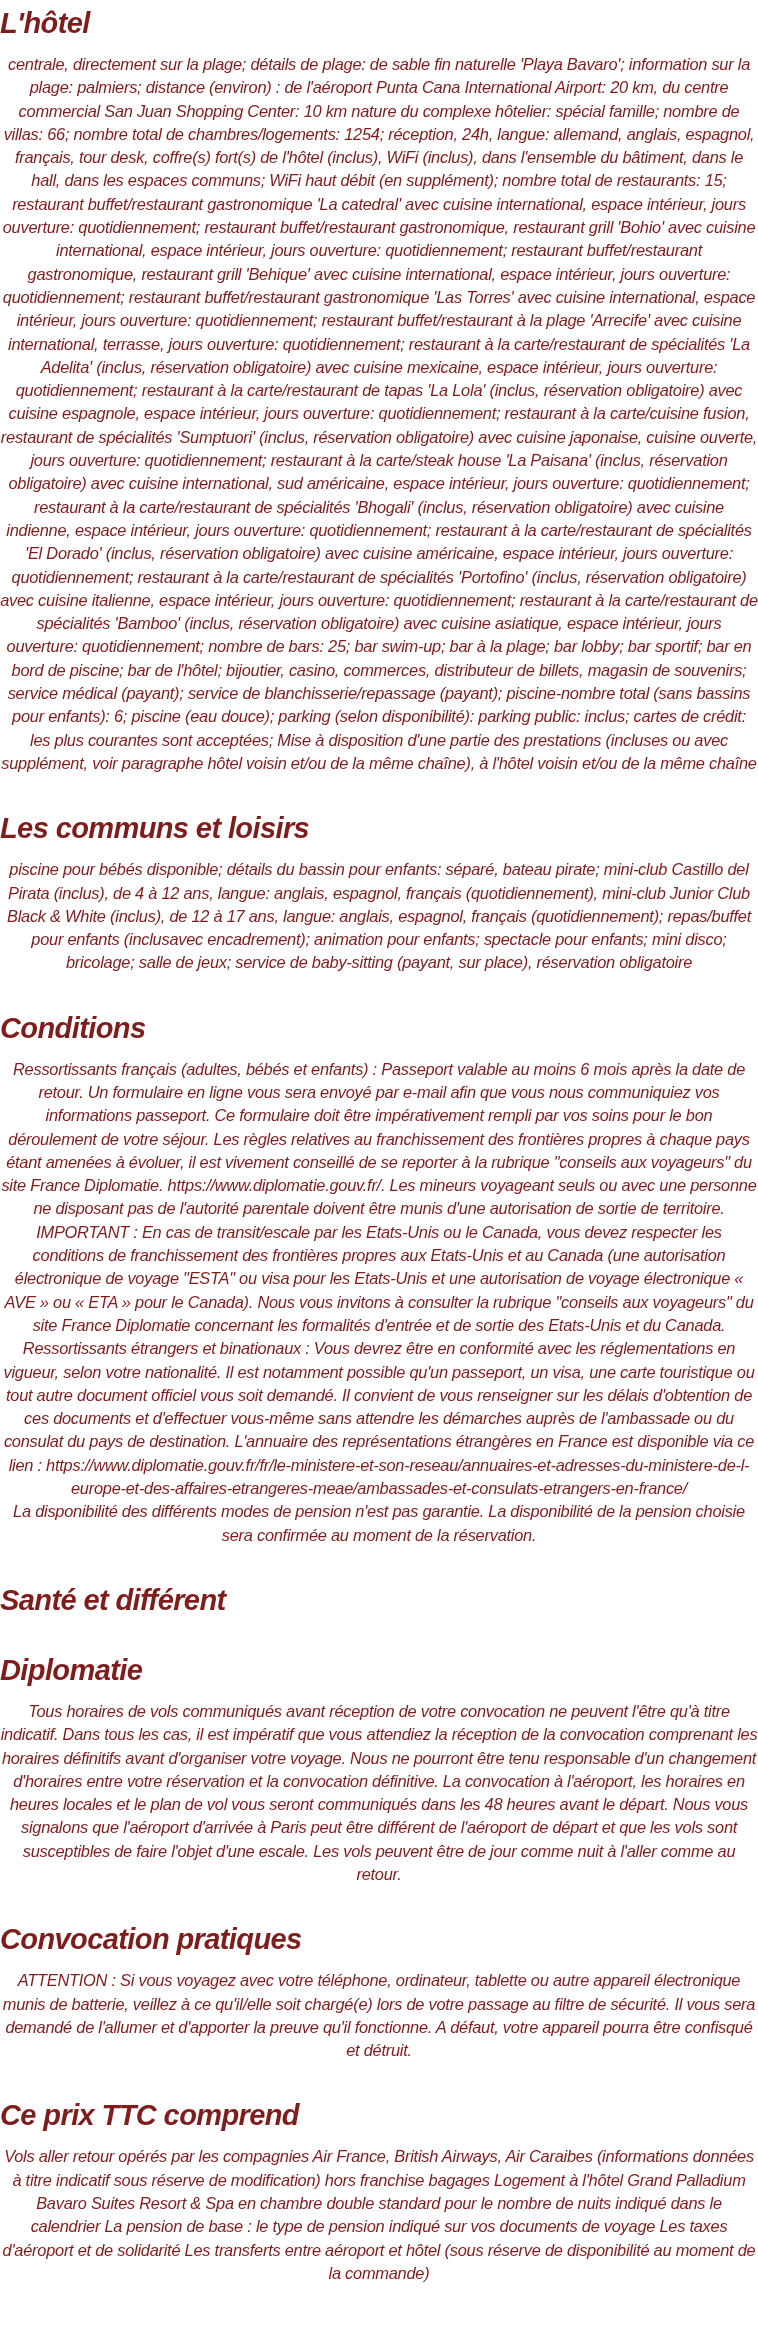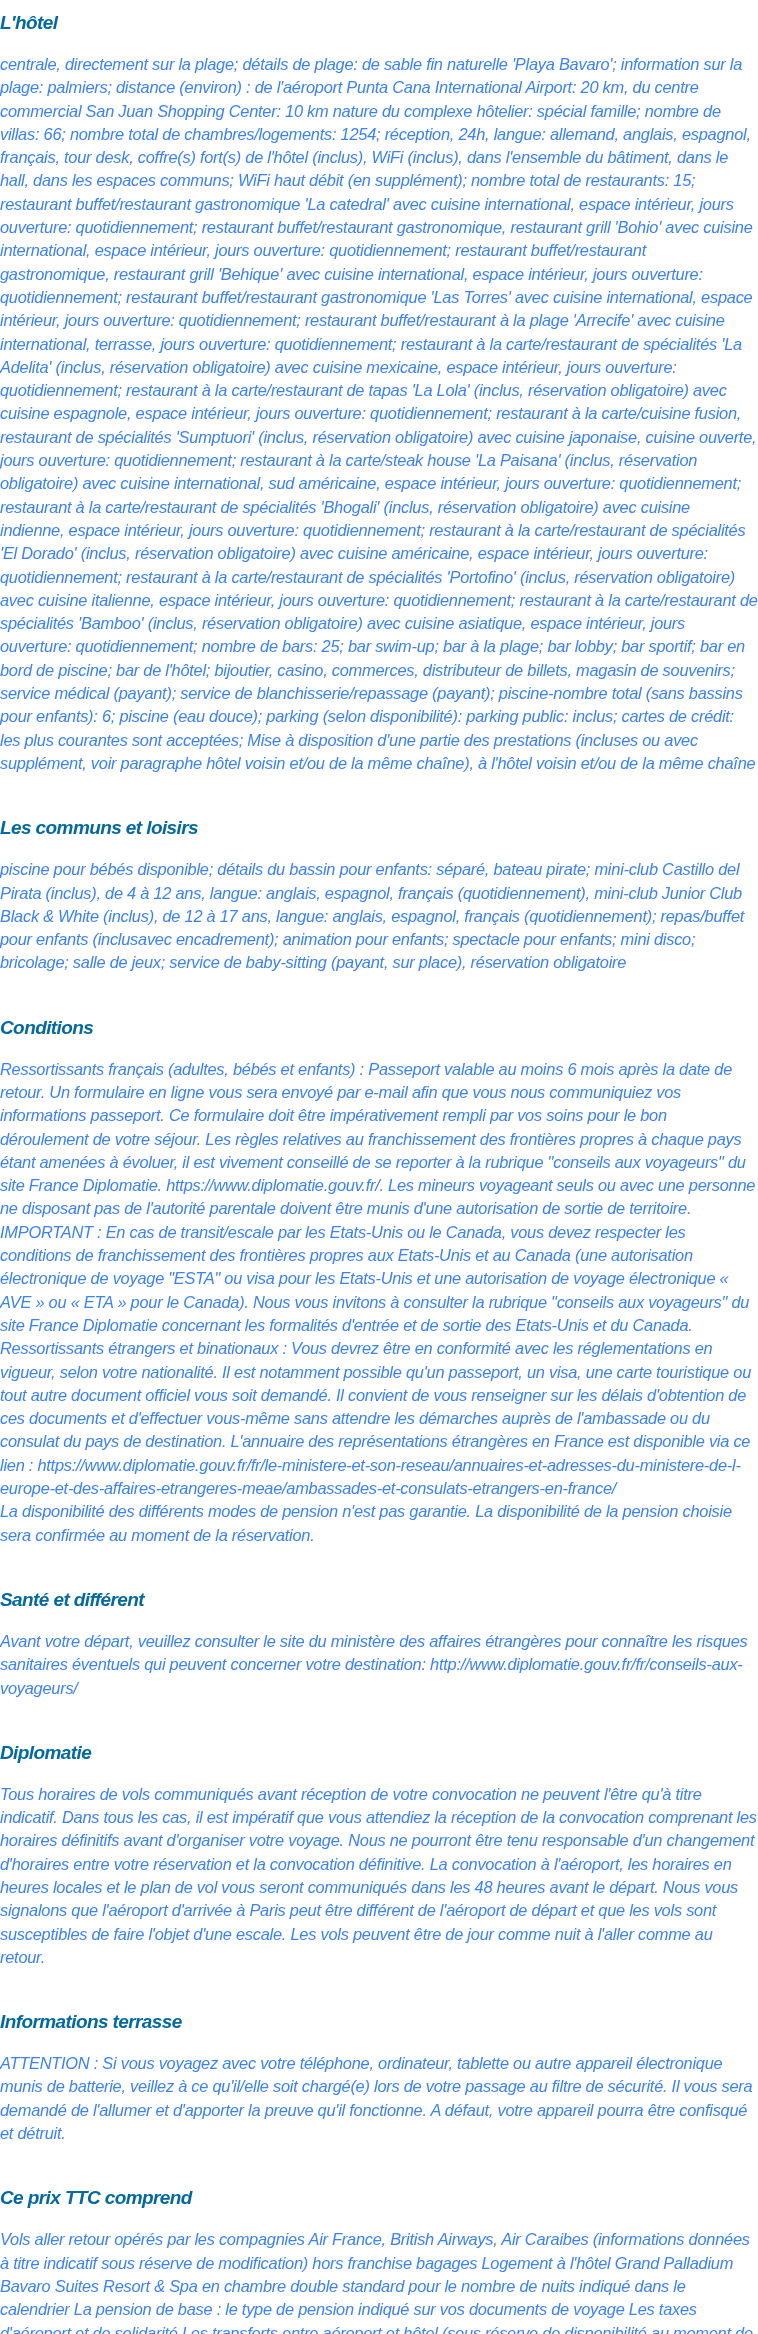--- a/index.html
+++ b/index.html
@@ -11,36 +11,37 @@
   .page {
     width: 758px;
     padding: 4px 0 0 0;
     overflow: hidden;
   }
   .section { margin: 0; }
   .section-title {
     font-family: "Liberation Sans", sans-serif;
     font-style: italic;
     font-weight: 700;
-    font-size: 19px;
+    font-size: 29px;
     line-height: 34px;
     letter-spacing: -0.6px;
-    color: #0369a1;
+    color: #7f1d1d;
     margin: 36px 0 13px 0;
   }
   .section:first-child .section-title { margin-top: 2px; }
   .section-body {
     font-family: "Liberation Sans", sans-serif;
     font-style: italic;
     font-weight: 400;
     font-size: 16.4px;
     line-height: 23.3px;
     letter-spacing: -0.25px;
-    color: #3b82f6;
+    color: #7f1d1d;
     word-wrap: break-word;
+    text-align: center;
   }
 </style>
 </head>
 <body>
 
 <div class="page">
 
   <section class="section">
     <h2 class="section-title">L'hôtel</h2>
     <p class="section-body">centrale, directement sur la plage; détails de plage: de sable fin naturelle 'Playa Bavaro'; information sur la plage: palmiers; distance (environ) : de l'aéroport Punta Cana International Airport: 20 km, du centre commercial San Juan Shopping Center: 10 km nature du complexe hôtelier: spécial famille; nombre de villas: 66; nombre total de chambres/logements: 1254; réception, 24h, langue: allemand, anglais, espagnol, français, tour desk, coffre(s) fort(s) de l'hôtel (inclus), WiFi (inclus), dans l'ensemble du bâtiment, dans le hall, dans les espaces communs; WiFi haut débit (en supplément); nombre total de restaurants: 15; restaurant buffet/restaurant gastronomique 'La catedral' avec cuisine international, espace intérieur, jours ouverture: quotidiennement; restaurant buffet/restaurant gastronomique, restaurant grill 'Bohio' avec cuisine international, espace intérieur, jours ouverture: quotidiennement; restaurant buffet/restaurant gastronomique, restaurant grill 'Behique' avec cuisine international, espace intérieur, jours ouverture: quotidiennement; restaurant buffet/restaurant gastronomique 'Las Torres' avec cuisine international, espace intérieur, jours ouverture: quotidiennement; restaurant buffet/restaurant à la plage 'Arrecife' avec cuisine international, terrasse, jours ouverture: quotidiennement; restaurant à la carte/restaurant de spécialités 'La Adelita' (inclus, réservation obligatoire) avec cuisine mexicaine, espace intérieur, jours ouverture: quotidiennement; restaurant à la carte/restaurant de tapas 'La Lola' (inclus, réservation obligatoire) avec cuisine espagnole, espace intérieur, jours ouverture: quotidiennement; restaurant à la carte/cuisine fusion, restaurant de spécialités 'Sumptuori' (inclus, réservation obligatoire) avec cuisine japonaise, cuisine ouverte, jours ouverture: quotidiennement; restaurant à la carte/steak house 'La Paisana' (inclus, réservation obligatoire) avec cuisine international, sud américaine, espace intérieur, jours ouverture: quotidiennement; restaurant à la carte/restaurant de spécialités 'Bhogali' (inclus, réservation obligatoire) avec cuisine indienne, espace intérieur, jours ouverture: quotidiennement; restaurant à la carte/restaurant de spécialités 'El Dorado' (inclus, réservation obligatoire) avec cuisine américaine, espace intérieur, jours ouverture: quotidiennement; restaurant à la carte/restaurant de spécialités 'Portofino' (inclus, réservation obligatoire) avec cuisine italienne, espace intérieur, jours ouverture: quotidiennement; restaurant à la carte/restaurant de spécialités 'Bamboo' (inclus, réservation obligatoire) avec cuisine asiatique, espace intérieur, jours ouverture: quotidiennement; nombre de bars: 25; bar swim-up; bar à la plage; bar lobby; bar sportif; bar en bord de piscine; bar de l'hôtel; bijoutier, casino, commerces, distributeur de billets, magasin de souvenirs; service médical (payant); service de blanchisserie/repassage (payant); piscine-nombre total (sans bassins pour enfants): 6; piscine (eau douce); parking (selon disponibilité): parking public: inclus; cartes de crédit: les plus courantes sont acceptées; Mise à disposition d'une partie des prestations (incluses ou avec supplément, voir paragraphe hôtel voisin et/ou de la même chaîne), à l'hôtel voisin et/ou de la même chaîne</p>
@@ -55,30 +56,29 @@
     <h2 class="section-title">Conditions</h2>
     <p class="section-body">Ressortissants français (adultes, bébés et enfants) : Passeport valable au moins 6 mois après la date de retour. Un formulaire en ligne vous sera envoyé par e-mail afin que vous nous communiquiez vos informations passeport. Ce formulaire doit être impérativement rempli par vos soins pour le bon déroulement de votre séjour. Les règles relatives au franchissement des frontières propres à chaque pays étant amenées à évoluer, il est vivement conseillé de se reporter à la rubrique "conseils aux voyageurs" du site France Diplomatie. https://www.diplomatie.gouv.fr/. Les mineurs voyageant seuls ou avec une personne ne disposant pas de l'autorité parentale doivent être munis d'une autorisation de sortie de territoire. IMPORTANT : En cas de transit/escale par les Etats-Unis ou le Canada, vous devez respecter les conditions de franchissement des frontières propres aux Etats-Unis et au Canada (une autorisation électronique de voyage "ESTA" ou visa pour les Etats-Unis et une autorisation de voyage électronique « AVE » ou « ETA » pour le Canada). Nous vous invitons à consulter la rubrique "conseils aux voyageurs" du site France Diplomatie concernant les formalités d'entrée et de sortie des Etats-Unis et du Canada. Ressortissants étrangers et binationaux : Vous devrez être en conformité avec les réglementations en vigueur, selon votre nationalité. Il est notamment possible qu'un passeport, un visa, une carte touristique ou tout autre document officiel vous soit demandé. Il convient de vous renseigner sur les délais d'obtention de ces documents et d'effectuer vous-même sans attendre les démarches auprès de l'ambassade ou du consulat du pays de destination. L'annuaire des représentations étrangères en France est disponible via ce lien : https://www.diplomatie.gouv.fr/fr/le-ministere-et-son-reseau/annuaires-et-adresses-du-ministere-de-l-europe-et-des-affaires-etrangeres-meae/ambassades-et-consulats-etrangers-en-france/</p>
   </section>
 
   <section class="section">
     <p class="section-body">La disponibilité des différents modes de pension n'est pas garantie. La disponibilité de la pension choisie sera confirmée au moment de la réservation.</p>
   </section>
 
   <section class="section">
     <h2 class="section-title">Santé et différent</h2>
-    <p class="section-body">Avant votre départ, veuillez consulter le site du ministère des affaires étrangères pour connaître les risques sanitaires éventuels qui peuvent concerner votre destination: http://www.diplomatie.gouv.fr/fr/conseils-aux-voyageurs/</p>
   </section>
 
   <section class="section">
     <h2 class="section-title">Diplomatie</h2>
     <p class="section-body">Tous horaires de vols communiqués avant réception de votre convocation ne peuvent l'être qu'à titre indicatif. Dans tous les cas, il est impératif que vous attendiez la réception de la convocation comprenant les horaires définitifs avant d'organiser votre voyage. Nous ne pourront être tenu responsable d'un changement d'horaires entre votre réservation et la convocation définitive. La convocation à l'aéroport, les horaires en heures locales et le plan de vol vous seront communiqués dans les 48 heures avant le départ. Nous vous signalons que l'aéroport d'arrivée à Paris peut être différent de l'aéroport de départ et que les vols sont susceptibles de faire l'objet d'une escale. Les vols peuvent être de jour comme nuit à l'aller comme au retour.</p>
   </section>
 
   <section class="section">
-    <h2 class="section-title">Informations terrasse</h2>
+    <h2 class="section-title">Convocation pratiques</h2>
     <p class="section-body">ATTENTION : Si vous voyagez avec votre téléphone, ordinateur, tablette ou autre appareil électronique munis de batterie, veillez à ce qu'il/elle soit chargé(e) lors de votre passage au filtre de sécurité. Il vous sera demandé de l'allumer et d'apporter la preuve qu'il fonctionne. A défaut, votre appareil pourra être confisqué et détruit.</p>
   </section>
 
   <section class="section">
     <h2 class="section-title">Ce prix TTC comprend</h2>
     <p class="section-body">Vols aller retour opérés par les compagnies Air France, British Airways, Air Caraibes (informations données à titre indicatif sous réserve de modification) hors franchise bagages Logement à l'hôtel Grand Palladium Bavaro Suites Resort &amp; Spa en chambre double standard pour le nombre de nuits indiqué dans le calendrier La pension de base : le type de pension indiqué sur vos documents de voyage Les taxes d'aéroport et de solidarité Les transferts entre aéroport et hôtel (sous réserve de disponibilité au moment de la commande)</p>
   </section>
 
 </div>
 

